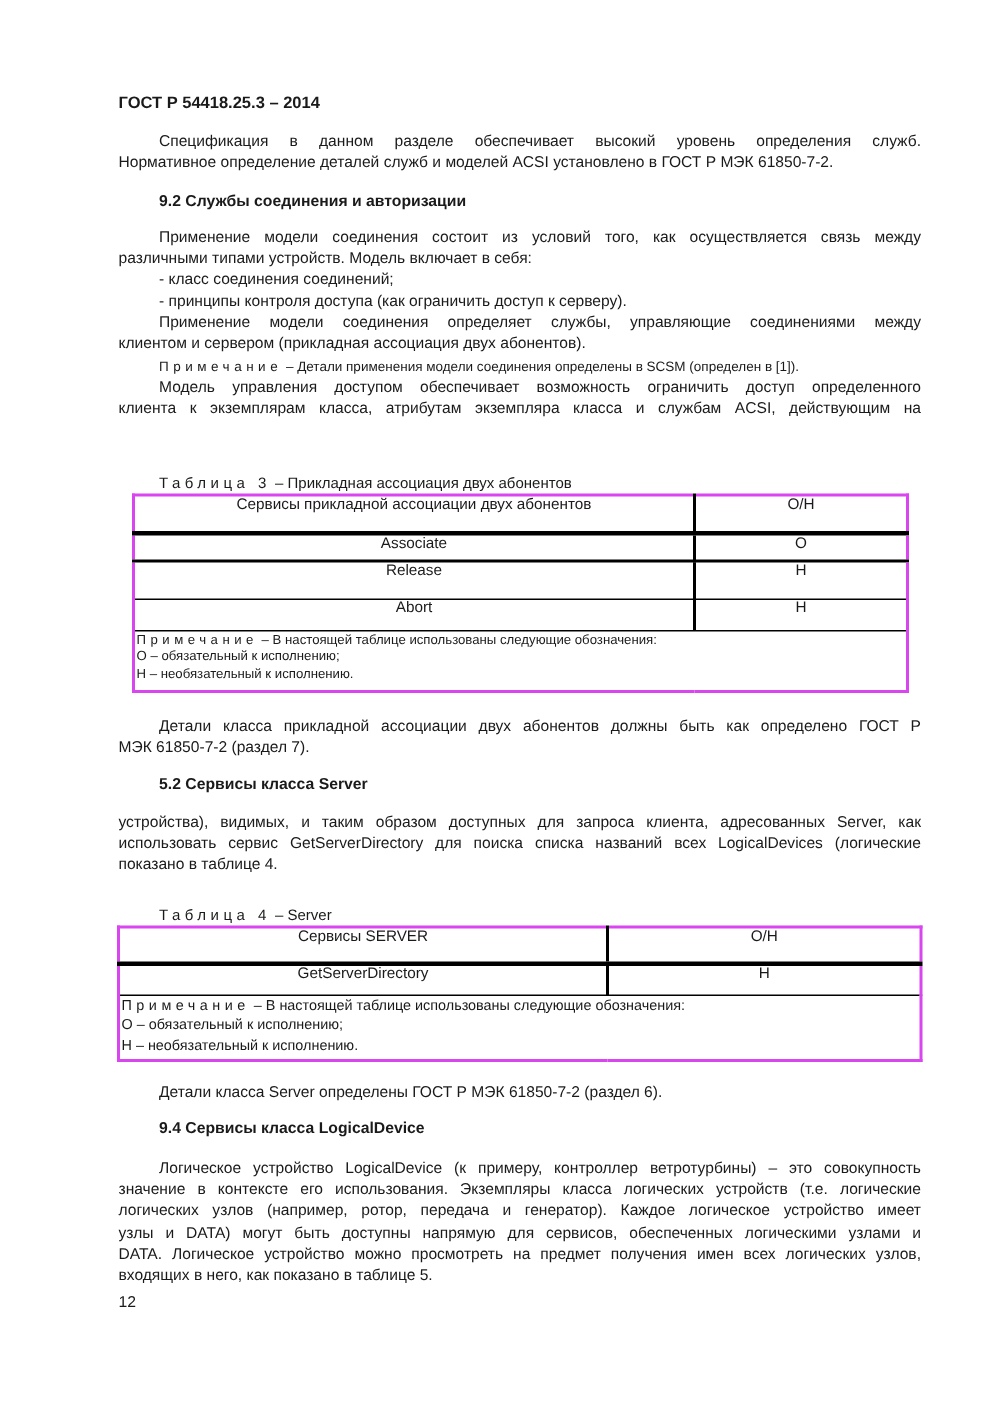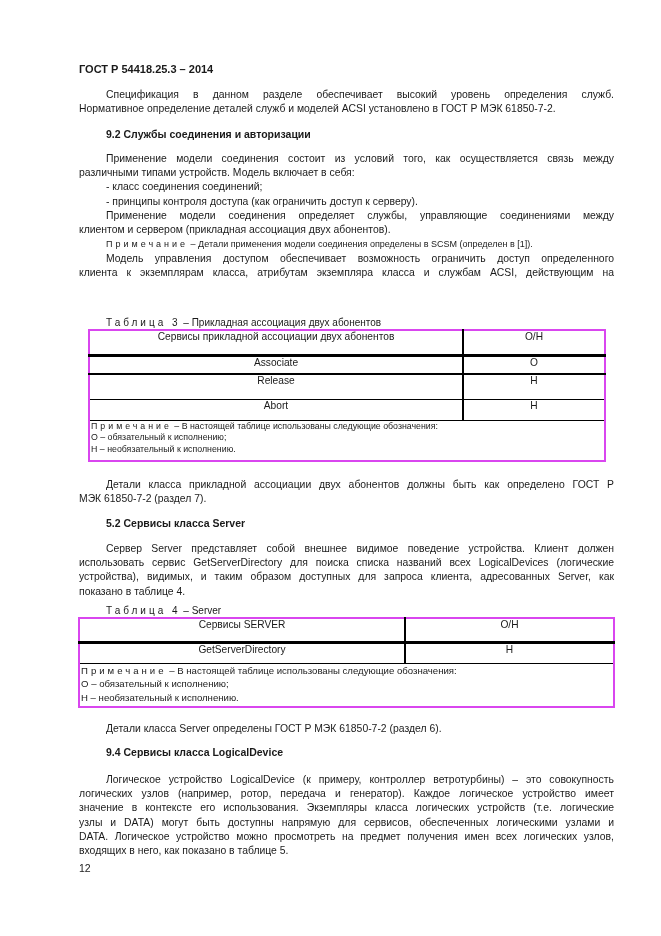--- a/index.html
+++ b/index.html
@@ -82,23 +82,22 @@
   </table>
 
 <div class="p" style="top:478px;">
   <span class="ln" style="padding-left:27px;">Детали класса прикладной ассоциации двух абонентов должны быть как определено ГОСТ Р</span>
   <span class="ln last">МЭК 61850-7-2 (раздел 7).</span>
 </div>
 
 <div class="h2" style="top:517px;">5.2 Сервисы класса Server</div>
 
 <div class="p" style="top:542px;">
-  <span class="ln" style="padding-left:27px;">Сервер Server представляет собой внешнее видимое поведение устройства. Клиент должен</span>
+  <span class="ln">устройства), видимых, и таким образом доступных для запроса клиента, адресованных Server, как</span>
   <span class="ln">использовать сервис GetServerDirectory для поиска списка названий всех LogicalDevices (логические</span>
-  <span class="ln">устройства), видимых, и таким образом доступных для запроса клиента, адресованных Server, как</span>
   <span class="ln last">показано в таблице 4.</span>
 </div>
 
 <div class="cap" style="left:106px; top:605px;"><span class="spaced">Таблица 4</span><span> – Server</span></div>
 
 <table class="t" style="left:78px; top:617px; width:537px;">
   <tbody>
       <tr class="hrow" style="height:24px;">
     <td class="c1" style="width:324px;">Сервисы SERVER</td>
     <td>О/Н</td>
@@ -118,20 +117,20 @@
   </table>
 
 <div class="p" style="top:722px;">
   <span class="ln last" style="padding-left:27px;">Детали класса Server определены ГОСТ Р МЭК 61850-7-2 (раздел 6).</span>
 </div>
 
 <div class="h2" style="top:746px;">9.4 Сервисы класса LogicalDevice</div>
 
 <div class="p" style="top:773px;">
   <span class="ln" style="padding-left:27px;">Логическое устройство LogicalDevice (к примеру, контроллер ветротурбины) – это совокупность</span>
+  <span class="ln">значение в контексте его использования. Экземпляры класса логических устройств (т.е. логические</span>
   <span class="ln">логических узлов (например, ротор, передача и генератор). Каждое логическое устройство имеет</span>
-  <span class="ln">значение в контексте его использования. Экземпляры класса логических устройств (т.е. логические</span>
   <span class="ln">узлы и DATA) могут быть доступны напрямую для сервисов, обеспеченных логическими узлами и</span>
   <span class="ln">DATA. Логическое устройство можно просмотреть на предмет получения имен всех логических узлов,</span>
   <span class="ln last">входящих в него, как показано в таблице 5.</span>
 </div>
 
 <div class="pnum">12</div>
 
 </body></html>

